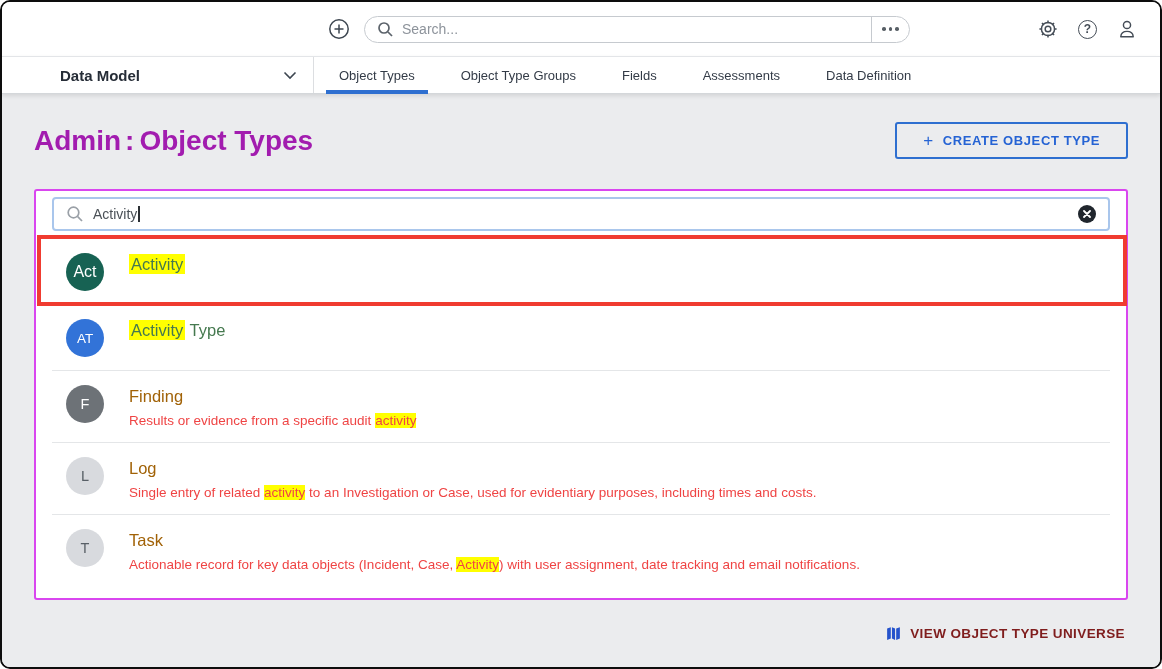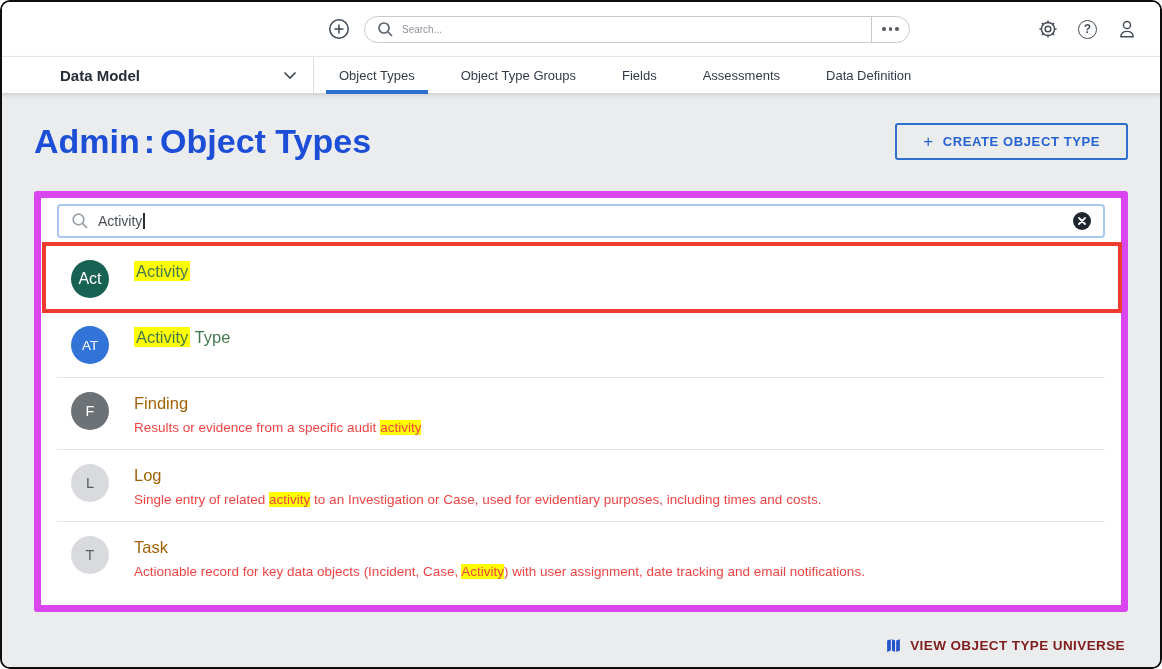--- a/index.html
+++ b/index.html
@@ -11,51 +11,51 @@
 
   
   .topbar { height:54px; flex:0 0 54px; background:#fff; display:flex; align-items:center; position:relative; }
   .topbar-spacer { width:326px; flex:0 0 326px; }
   .icon-btn { display:inline-flex; align-items:center; justify-content:center; cursor:pointer; background:none; border:none; }
   .global-search {
     margin-left:14px; width:546px; height:27px; border:1px solid #c6cacf; border-radius:14px;
     display:flex; align-items:center; background:#fff; overflow:hidden;
   }
   .global-search .search-body { flex:1; display:flex; align-items:center; padding:0 10px 0 12px; height:100%; }
-  .global-search .ph { color:#8d939b; font-size:10px; margin-left:8px; }
+  .global-search .ph { color:#8d939b; font-size:14px; margin-left:8px; }
   .more-seg { flex:0 0 38px; height:100%; border-left:1px solid #c6cacf; display:flex; align-items:center; justify-content:center; gap:3px; cursor:pointer; }
   .more-seg i { width:3.5px; height:3.5px; border-radius:50%; background:#585f66; }
   .top-right { margin-left:auto; display:flex; align-items:center; gap:19px; padding-right:22px; }
   .help-circle { width:19px; height:19px; border:1.7px solid #454d57; border-radius:50%; color:#454d57;
     font-size:12px; font-weight:700; display:flex; align-items:center; justify-content:center; }
 
   
   .navbar { height:38px; flex:0 0 38px; background:#fff; border-top:1px solid #e3e5e8; border-bottom:1px solid #d4d7da;
     box-shadow:0 2px 4px rgba(0,0,0,.10); display:flex; align-items:stretch; position:relative; z-index:3;padding-left:44px; }
   .model-dropdown { width:268px; flex:0 0 268px; display:flex; align-items:center; justify-content:space-between;
     padding:0 16px 0 14px; border-right:1px solid #dcdee1; cursor:pointer; }
   .model-dropdown .lbl { font-size:15px; font-weight:700; color:#262d37; }
   .tabs { display:flex; align-items:stretch; margin-left:2px; }
   .tab { position:relative; display:flex; align-items:center; padding:0 23px; font-size:13px; color:#333b47; cursor:pointer; }
   .tab.active::after { content:""; position:absolute; left:10px; right:10px; bottom:-1px; height:4px; background:#2e6fd0; }
 
   
   .main { flex:1; background:#ebecee; padding:28px 32px 0 32px; position:relative; }
   .page-head { display:flex; align-items:center; justify-content:space-between; }
-  .page-title { font-size:34px; color:#1d4ed8; display:flex; align-items:baseline; }
+  .page-title { font-size:28px; color:#a21caf; display:flex; align-items:baseline; }
   .page-title .sect { font-weight:800; }
   .page-title .sep { font-weight:800; margin:0 5px 0 4px; }
   .page-title .name { font-weight:700; }
   .create-btn { height:37px; padding:0 26px; background:transparent; border:2px solid #2e6fd0; border-radius:3px;
     color:#2563d4; font-size:13px; font-weight:700; letter-spacing:.6px; display:flex; align-items:center; gap:9px;
     cursor:pointer; font-family:"Liberation Sans", sans-serif; }
   .create-btn .plus { font-size:17px; font-weight:400; }
 
   
-  .panel { margin-top:30px; background:#fff; border:7px solid #d946ef; border-radius:3px; padding:6px 16px 12px 16px; }
+  .panel { margin-top:30px; background:#fff; border:2px solid #d946ef; border-radius:3px; padding:6px 16px 12px 16px; }
   .type-search { height:34px; border:2px solid #a9c6ec; border-radius:4px; background:#fff;
     display:flex; align-items:center; padding:0 12px; }
   .type-search .q { font-size:14px; color:#4b5157; margin-left:9px; }
   .caret { display:inline-block; width:1.5px; height:16px; background:#2b2f33; margin-left:1px; vertical-align:middle; }
   .clear-btn { margin-left:auto; width:18px; height:18px; border-radius:50%; background:#20262d; border:none;
     display:flex; align-items:center; justify-content:center; cursor:pointer; }
 
   .rows { margin-top:8px; }
   .row { display:flex; align-items:flex-start; padding:12px 0 13px 0; border-bottom:1px solid #e4e6e8; position:relative; cursor:pointer; }
   .row:last-child { border-bottom:none; }

